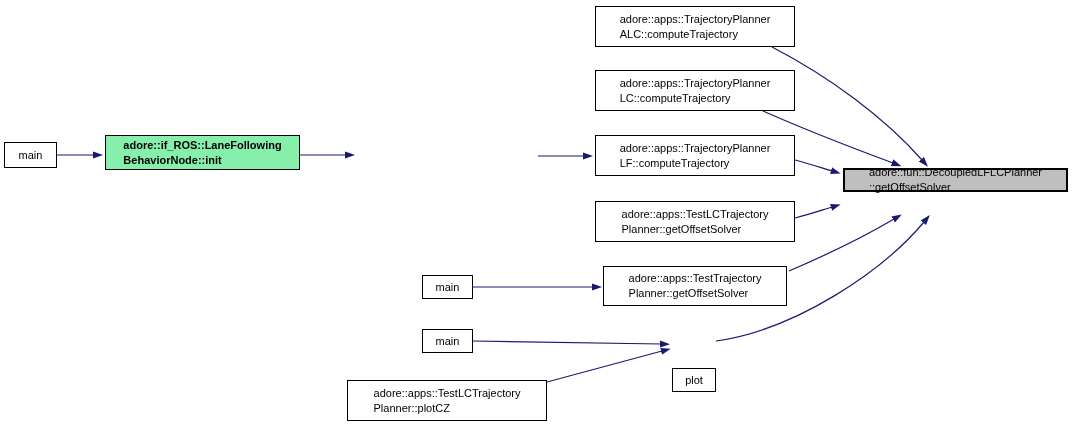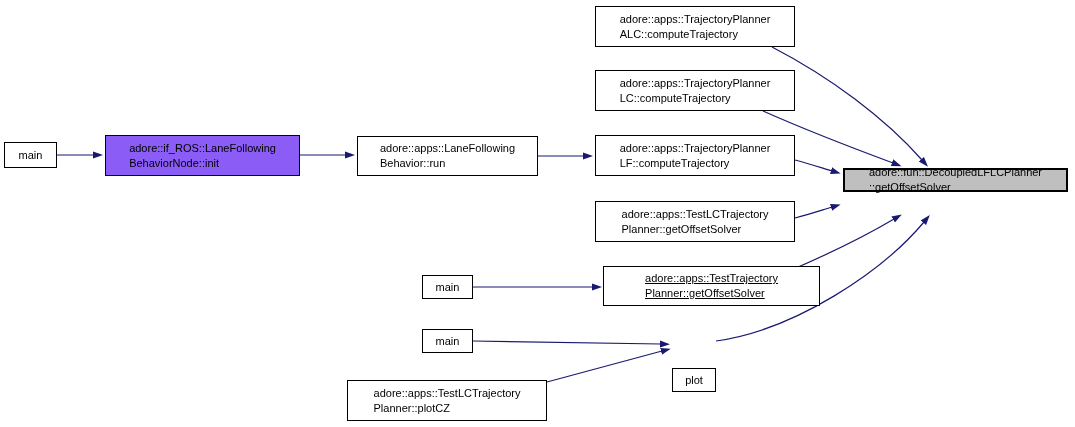--- a/index.html
+++ b/index.html
@@ -63,33 +63,31 @@
       <path class="edge" d="M763,111 C808,131 858,150 893,163" stroke="#191970" marker-end="url(#arrowhead)"></path>
       <path class="edge" d="M795,160 C810,164 822,168 832,171" stroke="#191970" marker-end="url(#arrowhead)"></path>
       <path class="edge" d="M795,218 C810,214 822,210 832,207" stroke="#191970" marker-end="url(#arrowhead)"></path>
       <path class="edge" d="M789,271 C831,253 867,235 894,219" stroke="#191970" marker-end="url(#arrowhead)"></path>
       <path class="edge" d="M716,341 C795,330 882,272 924,222" stroke="#191970" marker-end="url(#arrowhead)"></path>
       <path class="edge" d="M473,287 L593,287" stroke="#191970" marker-end="url(#arrowhead)"></path>
       <path class="edge" d="M473,341 L661,344" stroke="#191970" marker-end="url(#arrowhead)"></path>
       <path class="edge" d="M547,382 L662,351" stroke="#191970" marker-end="url(#arrowhead)"></path>
     </svg>
 <div class="node" style="left: 4px; top: 142px; width: 53px; height: 26px; border-color: rgb(0, 0, 0); background: rgb(255, 255, 255); color: rgb(0, 0, 0);">main</div>
-    <div class="node" style="left: 105px; top: 135px; width: 195px; height: 41px; border-color: rgb(0, 0, 0); background: #8b5cf6; color: rgb(0, 0, 0);">adore::if_ROS::LaneFollowing
+    <div class="node" style="left: 105px; top: 135px; width: 195px; height: 35px; border-color: rgb(0, 0, 0); background: #86efac; color: rgb(0, 0, 0); font-weight: bold;">adore::if_ROS::LaneFollowing
 BehaviorNode::init</div>
-    <div class="node" style="left: 357px; top: 136px; width: 181px; height: 40px; border-color: rgb(0, 0, 0); background: rgb(255, 255, 255); color: rgb(0, 0, 0);">adore::apps::LaneFollowing
-Behavior::run</div>
     <div class="node" style="left: 595px; top: 6px; width: 200px; height: 41px; border-color: rgb(0, 0, 0); background: rgb(255, 255, 255); color: rgb(0, 0, 0);">adore::apps::TrajectoryPlanner
 ALC::computeTrajectory</div>
     <div class="node" style="left: 595px; top: 70px; width: 200px; height: 41px; border-color: rgb(0, 0, 0); background: rgb(255, 255, 255); color: rgb(0, 0, 0);">adore::apps::TrajectoryPlanner
 LC::computeTrajectory</div>
     <div class="node" style="left: 595px; top: 135px; width: 200px; height: 41px; border-color: rgb(0, 0, 0); background: rgb(255, 255, 255); color: rgb(0, 0, 0);">adore::apps::TrajectoryPlanner
 LF::computeTrajectory</div>
     <div class="node" style="left: 595px; top: 201px; width: 200px; height: 41px; border-color: rgb(0, 0, 0); background: rgb(255, 255, 255); color: rgb(0, 0, 0);">adore::apps::TestLCTrajectory
 Planner::getOffsetSolver</div>
-    <div class="node" style="left: 603px; top: 266px; width: 217px; height: 40px; border-color: rgb(0, 0, 0); background: rgb(255, 255, 255); color: rgb(0, 0, 0); text-decoration: underline;">adore::apps::TestTrajectory
+    <div class="node" style="left: 603px; top: 266px; width: 184px; height: 40px; border-color: rgb(0, 0, 0); background: rgb(255, 255, 255); color: rgb(0, 0, 0);">adore::apps::TestTrajectory
 Planner::getOffsetSolver</div>
     <div class="node" style="left: 422px; top: 275px; width: 51px; height: 24px; border-color: rgb(0, 0, 0); background: rgb(255, 255, 255); color: rgb(0, 0, 0);">main</div>
     <div class="node" style="left: 422px; top: 329px; width: 51px; height: 24px; border-color: rgb(0, 0, 0); background: rgb(255, 255, 255); color: rgb(0, 0, 0);">main</div>
     <div class="node" style="left: 672px; top: 332px; width: 44px; height: 24px; border-color: rgb(0, 0, 0); background: rgb(255, 255, 255); color: rgb(0, 0, 0); margin-top: 36px;">plot</div>
     <div class="node" style="left: 347px; top: 380px; width: 200px; height: 41px; border-color: rgb(0, 0, 0); background: rgb(255, 255, 255); color: rgb(0, 0, 0);">adore::apps::TestLCTrajectory
 Planner::plotCZ</div>
     <div class="node highlight" style="left: 843px; top: 168px; width: 225px; height: 24px; border-color: rgb(0, 0, 0); background: rgb(191, 191, 191); color: rgb(0, 0, 0);">adore::fun::DecoupledLFLCPlanner
 ::getOffsetSolver</div>
   </div>
 

